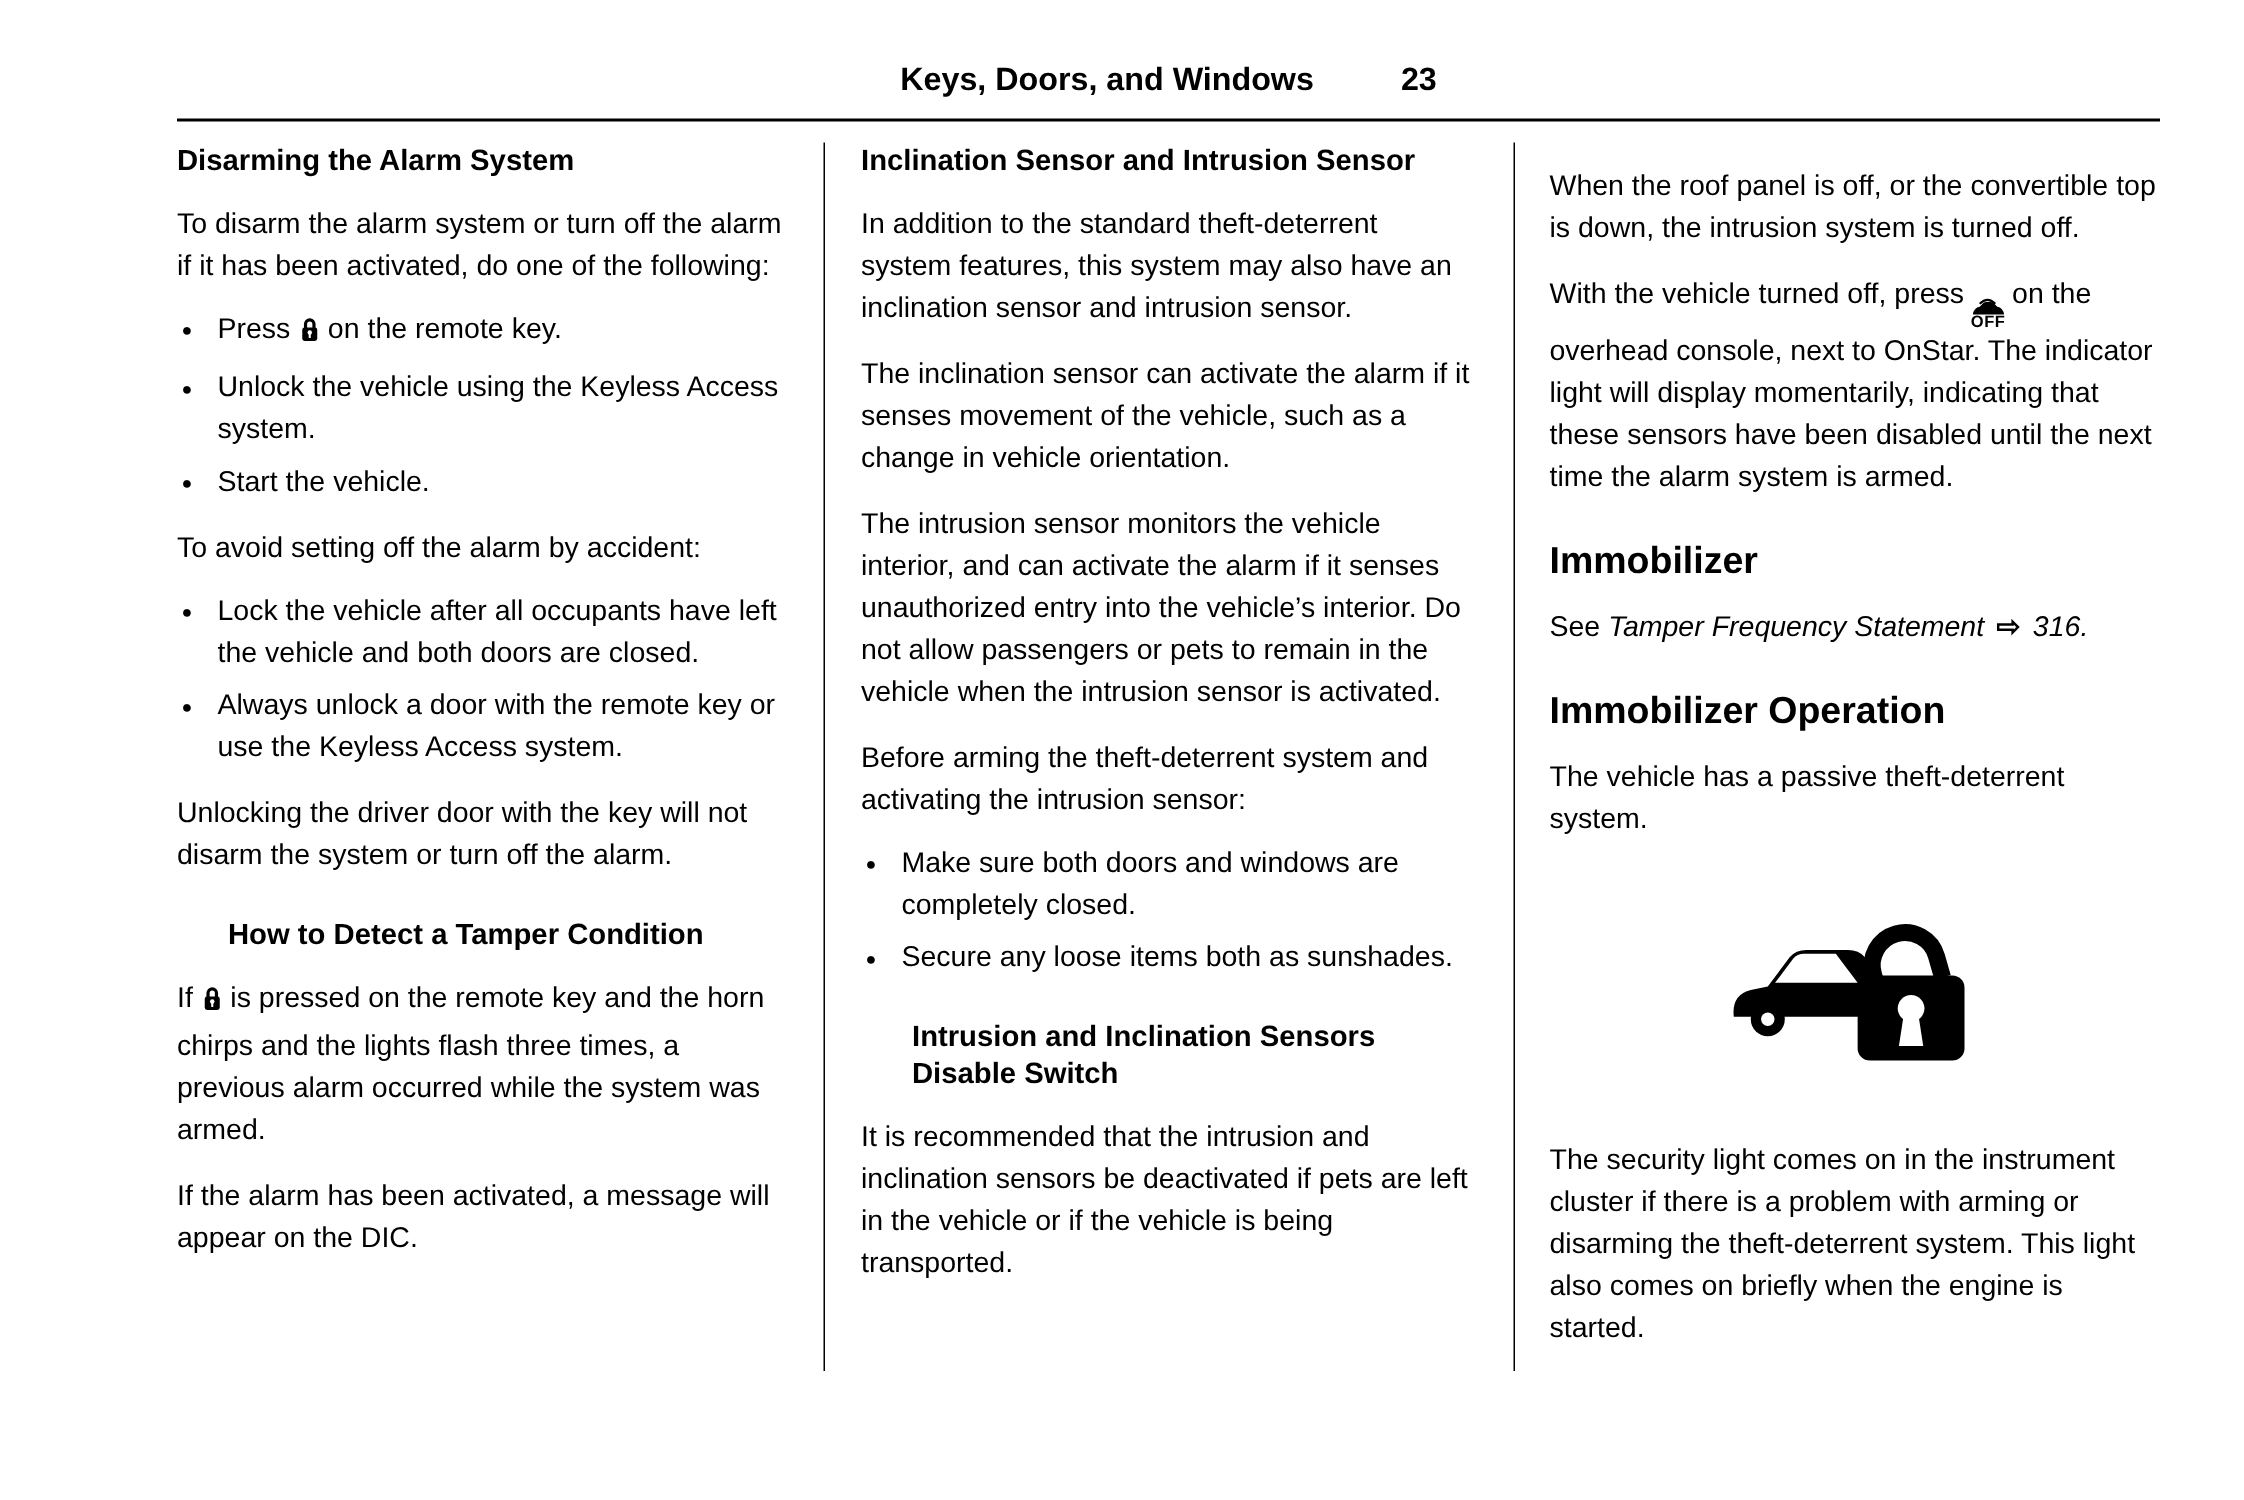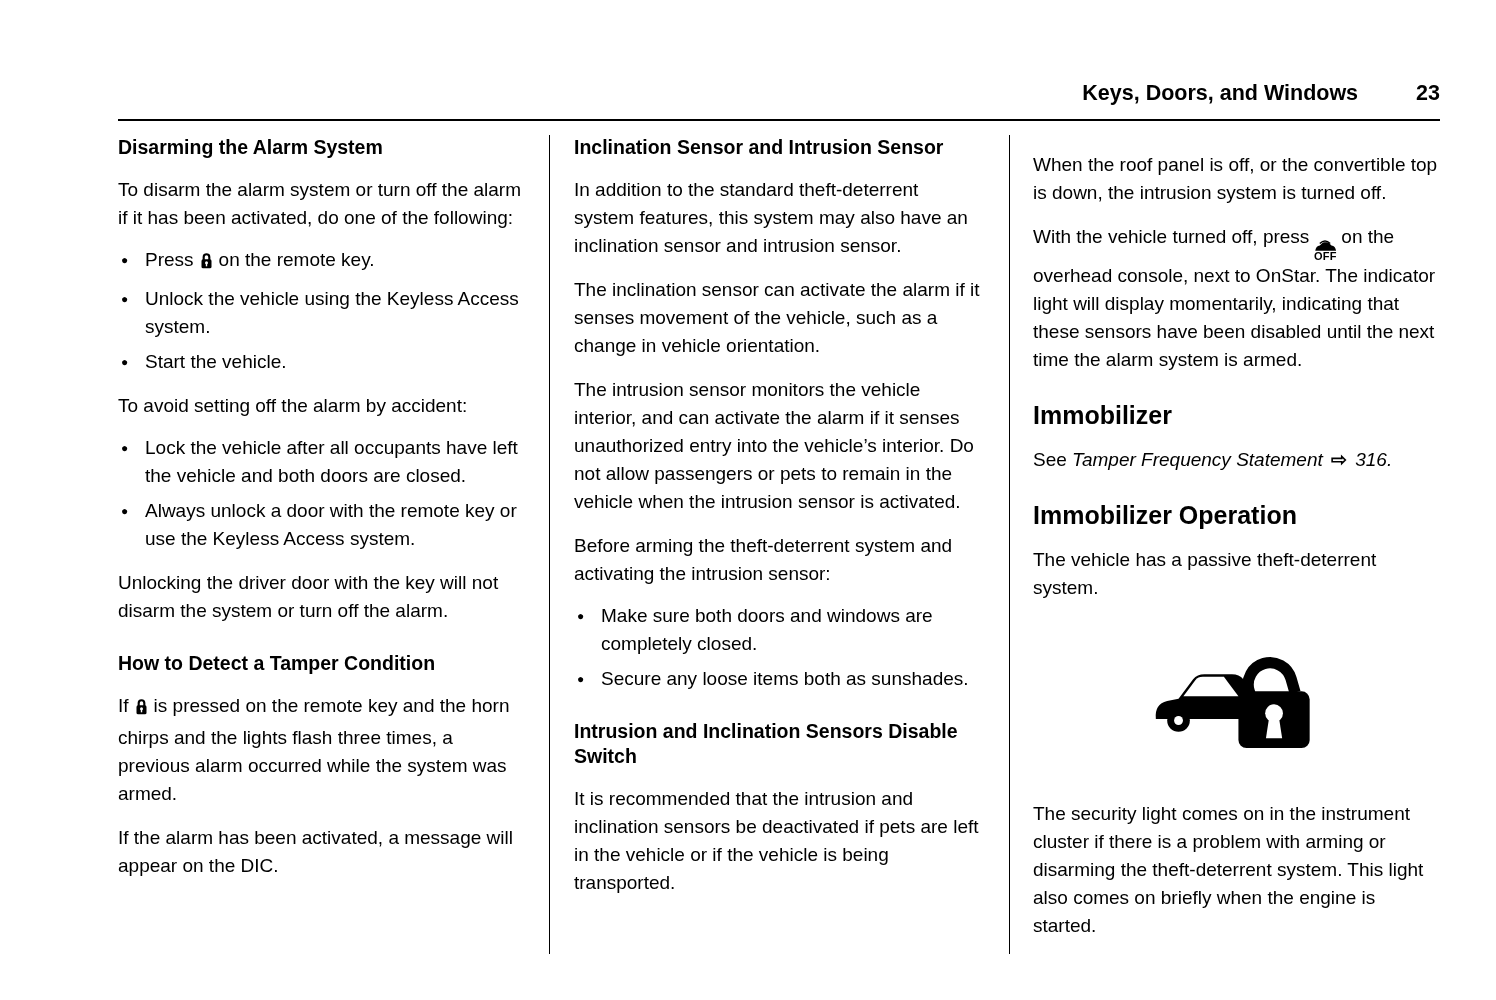--- a/index.html
+++ b/index.html
@@ -7,37 +7,36 @@
     position:relative;
     width:1496px; height:1000px;
     box-sizing:border-box;
     padding:40px 56px 0 118px;
     font-family:"Liberation Sans", sans-serif;
     color:#000;
     overflow:hidden;
   }
   
   .header-row {
-    display:flex; justify-content:flex-end; align-items:baseline;
+    display:flex; justify-content:center; align-items:baseline;
     gap:58px; font-weight:bold; font-size:21.5px; line-height:26px;
     padding-bottom:13px;
-    margin-top:40px;
   }
   .rule { border-top:2px solid #000; height:0; }
 
   
   .columns { display:flex; align-items:stretch; margin-top:14px; }
   .col { font-size:19px; line-height:28px; }
   .col-1 { width:409px; }
   .col-2 { width:408px; margin-left:22px; border-left:1.5px solid #000; padding-left:24px; }
   .col-3 { width:405px; margin-left:27px; border-left:1.5px solid #000; padding-left:23px; }
 
   .col p { margin:16px 0 14px 0; }
   .heading { font-weight:bold; font-size:19.5px; line-height:25px; margin:0 0 13px 0; }
-  .heading.later { margin-top:26px; }
+  .heading.later { margin-top:26px;margin-left:34px; }
   .big-heading { font-weight:bold; font-size:25px; line-height:30px; margin:26px 0 15px 0; }
 
   ul.bullets { list-style:none; margin:0 0 14px 0; padding:0; }
   ul.bullets li { position:relative; padding-left:27px; margin:0 0 7px 0; }
   ul.bullets li::before {
     content:"●"; position:absolute; left:3px; top:0;
     font-size:12px; line-height:28px;
   }
 
   .inline-icon { display:inline-block; vertical-align:-4px; margin:0 5px; }

